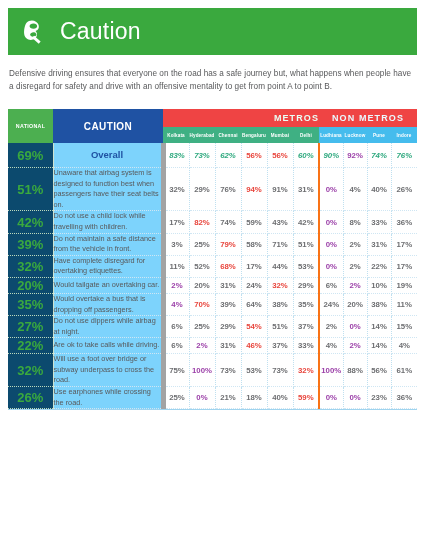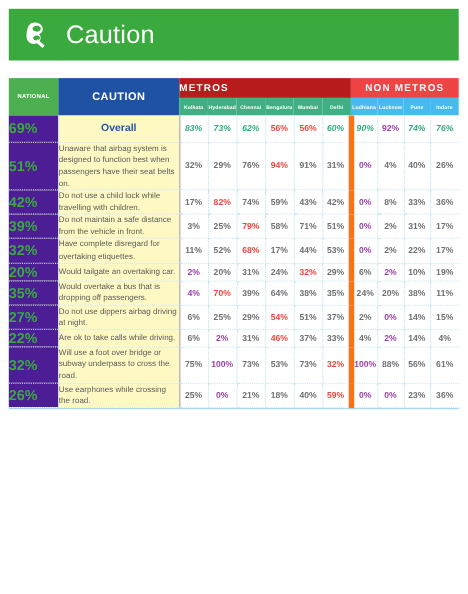--- a/index.html
+++ b/index.html
@@ -66,25 +66,25 @@
   .h-caution{
     background:#1f52a3;
     color:#ffffff;
     font-size:10px;
     font-weight:bold;
     letter-spacing:.4px;
     text-align:center;
     height:34px;
   }
   .band-metros{
-    background:#b91c1c;
+    background:#ef4444;
     color:#e9fff6;
     font-size:9px;
     letter-spacing:1.1px;
-    text-align:left;
+    text-align:right;
     height:18px;
   }
   .band-nonmetros{
     background:#ef4444;
     color:#eafaff;
     font-size:9px;
     letter-spacing:1.1px;
     text-align:center;
     height:18px;
   }
@@ -102,47 +102,47 @@
     color:#ffffff;
     font-size:4.6px;
     font-weight:bold;
     text-align:center;
     height:16px;
     letter-spacing:.15px;
   }
 
   
   .c-nat{
-    text-align:left;
+    text-align:center;
     font-size:13px;
     font-weight:bold;
     color:#3aa93e;
     border-right:1px solid #cfe3cf;
     border-bottom:1px dotted #bcd9bc;
-    background:#4c1d95;
+    background:#0c4a6e;
   }
   .c-label{
     font-size:7.3px;
     line-height:1.45;
     color:#58595b;
     padding:5px 6px 5px 7px;
-    border-right:1px solid #a3a3a3;
+    border-right:5px solid #a3a3a3;
     border-bottom:1px dotted #cfe6f3;
-    background:#fef9c3;
+    background:#7dd3fc;
   }
   .c-val{
     text-align:center;
     font-size:7.8px;
     font-weight:bold;
     border-right:1px dotted #bfe0f0;
     border-bottom:1px dotted #cfe6f3;
     background:#ffffff;
     color:#6d6e71;
   }
-  .c-val.sep{border-right:5px solid #f97316;}
+  .c-val.sep{border-right:2px solid #f97316;}
   .c-val.last{border-right:none;}
 
   tr.overall .c-label{
     text-align:center;
     font-size:9.5px;
     font-weight:bold;
     color:#1f52a3;
     padding:5px 6px;
   }
   tr.overall .c-val{color:#2fa97f;}
@@ -168,20 +168,21 @@
   <div class="banner">
     <svg class="banner-icon" viewBox="0 0 64 64" aria-hidden="true">
       <path fill="#ffffff" d="M14 12c5-5 14-6 20-2 5 3 7 8 6 13-1 4-4 6-7 7 2 2 4 5 3 9-1 6-7 10-13 10-7 0-13-5-14-12-1-9 1-20 5-25z"></path>
       <path fill="#3aa93e" d="M22 16c4-3 10-3 13 0 2 2 2 5 0 7-3 3-9 3-13 0-2-2-2-5 0-7z"></path>
       <path fill="#3aa93e" d="M24 34c3-2 8-2 10 1 2 2 1 5-2 6-4 2-9 1-10-2-1-2 0-4 2-5z"></path>
       <path fill="#ffffff" d="M30 40l14 12-4 5-14-12z"></path>
     </svg>
     <div class="banner-title">Caution</div>
   </div>
 
+  <div class="intro">Defensive driving ensures that everyone on the road has a safe journey but, what happens when people have a disregard for safety and drive with an offensive mentality to get from point A to point B.</div>
 
   <div class="tablewrap tbl-outer">
     <table class="grid">
       <colgroup>
         <col style="width:45px">
         <col style="width:110px">
         <col style="width:26px">
           <col style="width:26px">
           <col style="width:26px">
         <col style="width:26px">
@@ -306,21 +307,21 @@
             <td class="c-val v-gray">64%</td>
             <td class="c-val v-gray">38%</td>
             <td class="c-val v-gray sep">35%</td>
             <td class="c-val v-gray">24%</td>
             <td class="c-val v-gray">20%</td>
             <td class="c-val v-gray">38%</td>
             <td class="c-val v-gray last">11%</td>
           </tr>
           <tr>
             <td class="c-nat">27%</td>
-            <td class="c-label">Do not use dippers airbag driving at night.</td>
+            <td class="c-label">Do not use dippers while airbag at night.</td>
             <td class="c-val v-gray">6%</td>
             <td class="c-val v-gray">25%</td>
             <td class="c-val v-gray">29%</td>
             <td class="c-val v-red">54%</td>
             <td class="c-val v-gray">51%</td>
             <td class="c-val v-gray sep">37%</td>
             <td class="c-val v-gray">2%</td>
             <td class="c-val v-purple">0%</td>
             <td class="c-val v-gray">14%</td>
             <td class="c-val v-gray last">15%</td>

